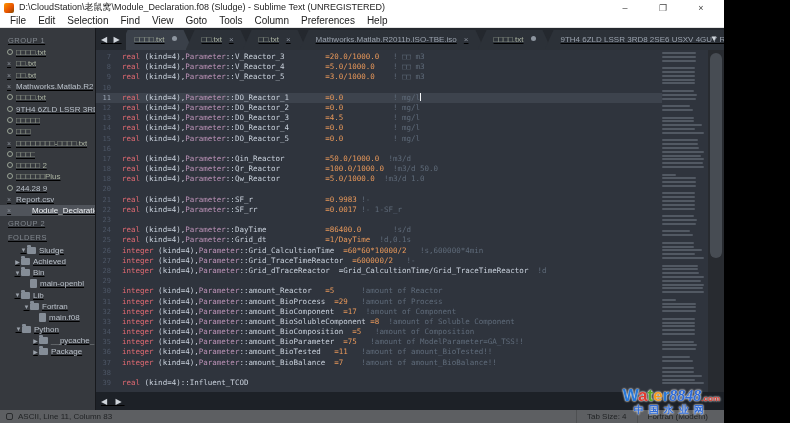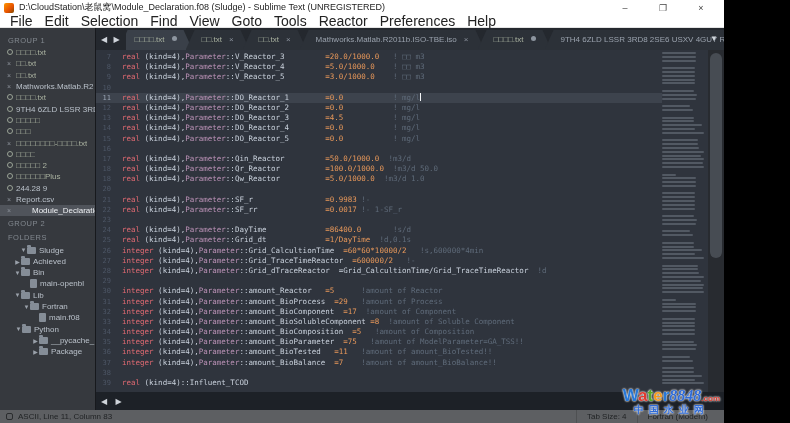--- a/index.html
+++ b/index.html
@@ -9,24 +9,24 @@
 
   
   .titlebar { height:15px; background:#ffffff; display:flex; align-items:center; padding:0 4px; flex:0 0 auto; }
   .app-icon { width:10px; height:10px; border-radius:2px; background:linear-gradient(135deg,#ff9800 0%,#e65100 60%,#7a4a00 100%); margin-right:5px; flex:0 0 auto; }
   .title-text { font-size:9px; color:#1c1c1c; white-space:nowrap; overflow:hidden; flex:1 1 auto; }
   .win-controls { display:flex; gap:0; flex:0 0 auto; }
   .win-btn { width:38px; text-align:center; font-size:9px; color:#444; line-height:14px; cursor:default; }
 
   
   .menubar { height:13px; background:#ffffff; border-bottom:1px solid #e3e3e3; display:flex; align-items:center; padding-left:4px; flex:0 0 auto; }
-  .menu-item { font-size:14px; color:#222; padding:0 6px; line-height:12px; }
-
-  
-  .main { flex:1 1 auto; display:flex; min-height:0; }
+  .menu-item { font-size:10px; color:#222; padding:0 6px; line-height:12px; }
+
+  
+  .main { flex:1 1 auto; display:flex; min-height:0;text-decoration:underline; }
 
   
   .sidebar { width:95px; background:#36393e; overflow:hidden; font-size:8px; color:#b9c0c9; flex:0 0 auto; padding-top:5px; }
   .side-header { color:#82888f; font-size:7.5px; letter-spacing:.5px; padding:3px 0 2px 8px; white-space:nowrap; }
   .side-row { height:11.3px; display:flex; align-items:center; padding-left:7px; white-space:nowrap; overflow:hidden; cursor:default; }
   .side-row .st-icon { width:9px; flex:0 0 auto; color:#8b9199; font-size:7px; text-align:left; }
   .side-row .st-icon.dot::before { content:""; display:inline-block; width:4px; height:4px; border:1px solid #9aa396; border-radius:50%; }
   .side-row .st-icon.x::before { content:"×"; color:#8b9199; }
   .side-row .lbl { overflow:hidden; white-space:nowrap; }
   .side-row.boxes .lbl { color:#aab2a0; }
@@ -108,21 +108,21 @@
   </div>
 
   <div class="menubar" id="menubar">
       <span class="menu-item">File</span>
       <span class="menu-item">Edit</span>
       <span class="menu-item">Selection</span>
       <span class="menu-item">Find</span>
       <span class="menu-item">View</span>
       <span class="menu-item">Goto</span>
       <span class="menu-item">Tools</span>
-      <span class="menu-item">Reactor</span>
+      <span class="menu-item">Column</span>
       <span class="menu-item">Preferences</span>
       <span class="menu-item">Help</span>
     </div>
 
   <div class="main">
 
     <div class="sidebar">
       <div class="side-header">GROUP 1</div>
       <div id="group1-list">
           <div class="side-row boxes">

